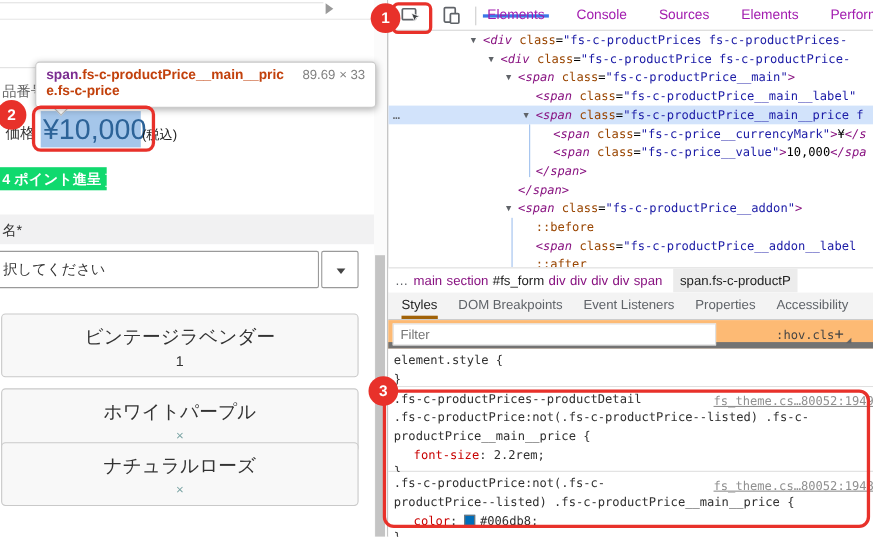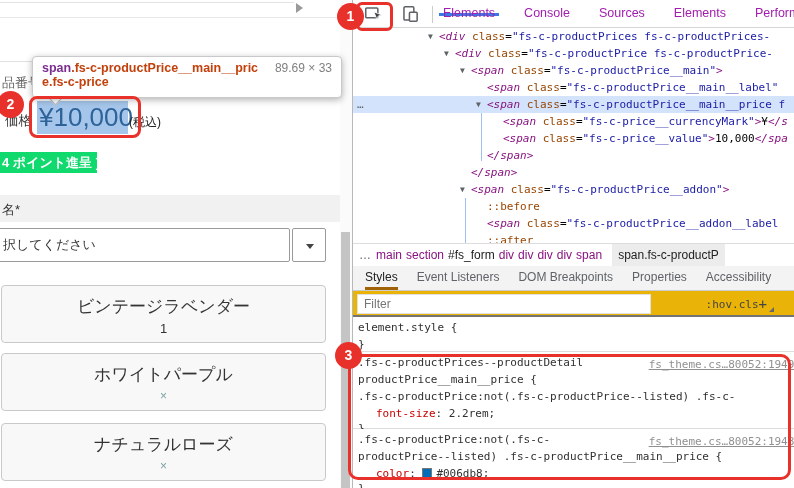--- a/index.html
+++ b/index.html
@@ -81,21 +81,21 @@
   .bc-item { margin-left:4px; color:#881280; }
   .bc-item.dots { margin-left:6px; color:#5f6368; letter-spacing:1px; }
   .bc-item.plain { color:#222; }
   .bc-item.chip { color:#222; background:#ececec; padding:4px 6px; margin-left:10px; }
 
   .st-tabs { position:absolute; left:0; top:266px; width:442px; height:25px; background:#f3f3f3;
              border-bottom:1px solid #ccc; display:flex; gap:19px; padding-left:12px; }
   .st-tab { height:24px; line-height:23px; color:#5f6368; font-size:12px; white-space:nowrap; }
   .st-tab.active { color:#222; border-bottom:3px solid #a16207; }
 
-  .filter-bar { position:absolute; left:0; top:291px; width:442px; height:26px; background:#eab308; border-bottom:2px solid #737373;text-decoration:underline; }
+  .filter-bar { position:absolute; left:0; top:291px; width:442px; height:26px; background:#fdba74; border-bottom:6px solid #737373;text-decoration:underline; }
   .filter-input { position:absolute; left:4px; top:3px; width:294px; height:20px; border:1px solid #e0e0e0;
                   background:#fff; font-size:12px; padding:0 6px; color:#333; outline:none; }
   .filter-right { position:absolute; right:28px; top:0; height:26px; display:flex; align-items:center;
                   font-family:"DejaVu Sans Mono", monospace; font-size:11px; color:#444; }
   .plus-wrap { position:relative; font-size:14px; color:#444; }
   .plus-corner { position:absolute; right:-7px; bottom:0px; width:0; height:0;
                  border-left:5px solid transparent; border-bottom:5px solid #666; }
 
   .st-content { font-family:"DejaVu Sans Mono", monospace; font-size:11px; color:#303030; }
   .css-block { position:absolute; left:0; width:442px; padding:2px 0 0 5px; background:#fff; }
@@ -143,21 +143,21 @@
   </div>
   <div id="cards">
       <div class="card" style="top: 285px;">
         <div class="card-title">ビンテージラベンダー</div>
         <div class="card-sub">1</div>
       </div>
       <div class="card" style="top: 353px;">
         <div class="card-title">ホワイトパープル</div>
         <div class="card-sub x">×</div>
       </div>
-      <div class="card" style="top: 423px;">
+      <div class="card" style="top: 402px;">
         <div class="card-title">ナチュラルローズ</div>
         <div class="card-sub x">×</div>
       </div>
     </div>
   <div class="page-scrollbar">
     <div class="thumb"></div>
   </div>
 </div>
 
 <div class="tt-arrow"></div>
@@ -208,43 +208,43 @@
       <div class="trow" style="padding-left: 107px;"><span class="arr">▼</span><span class="tk-tag">&lt;span</span><span class="tk-attr"> class</span><span class="tk-txt">=</span><span class="tk-str">"fs-c-productPrice__addon"</span><span class="tk-tag">&gt;</span></div>
       <div class="trow" style="padding-left: 123px;"><span class="arr"></span><span class="tk-pseudo">::before</span></div>
       <div class="trow" style="padding-left: 123px;"><span class="arr"></span><span class="tk-tag">&lt;span</span><span class="tk-attr"> class</span><span class="tk-txt">=</span><span class="tk-str">"fs-c-productPrice__addon__label</span></div>
       <div class="trow" style="padding-left: 123px;"><span class="arr"></span><span class="tk-pseudo">::after</span></div>
     </div>
 
   <div class="dt-breadcrumb" id="breadcrumb"><span class="bc-item dots">…</span><span class="bc-item element">main</span><span class="bc-item element">section</span><span class="bc-item plain">#fs_form</span><span class="bc-item element">div</span><span class="bc-item element">div</span><span class="bc-item element">div</span><span class="bc-item element">div</span><span class="bc-item element">span</span><span class="bc-item chip">span.fs-c-productP</span></div>
 
   <div class="st-tabs" id="styles-tabs">
       <span class="st-tab active">Styles</span>
+      <span class="st-tab">DOM Breakpoints</span>
       <span class="st-tab">Event Listeners</span>
-      <span class="st-tab">DOM Breakpoints</span>
       <span class="st-tab">Properties</span>
       <span class="st-tab">Accessibility</span>
     </div>
 
   <div class="filter-bar">
     <input class="filter-input" placeholder="Filter" style="">
     <div class="filter-right">
       <span>:hov</span>
       <span>.cls</span>
       <span class="plus-wrap"><span>+</span><span class="plus-corner"></span></span>
     </div>
   </div>
 
   <div class="css-block st-content" id="elstyle">
     <div class="line"><span>element.style</span> <span>{</span></div>
     <div class="line"><span>}</span></div>
   </div>
   <div class="css-block st-content" id="rule1">
       <div class="line"><span>.fs-c-productPrices--productDetail</span><span class="src-link">fs_theme.cs…80052:19492</span></div>
+      <div class="line"><span>.fs-c-productPrice:not(.fs-c-productPrice--listed) .fs-c-</span></div>
       <div class="line"><span>productPrice__main__price {</span></div>
-      <div class="line"><span>.fs-c-productPrice:not(.fs-c-productPrice--listed) .fs-c-</span></div>
       <div class="line decl"><span class="prop">font-size</span>: <span class="val">2.2rem;</span></div>
       <div class="line tight">}</div>
     </div>
   <div class="css-block st-content" id="rule2">
       <div class="line"><span>.fs-c-productPrice:not(.fs-c-</span><span class="src-link">fs_theme.cs…80052:19488</span></div>
       <div class="line"><span>productPrice--listed) .fs-c-productPrice__main__price {</span></div>
       <div class="line decl"><span class="prop">color</span>: <span class="swatch" style="background: rgb(0, 109, 184);"></span><span class="val">#006db8;</span></div>
       <div class="line tight">}</div>
     </div>
 </div>

